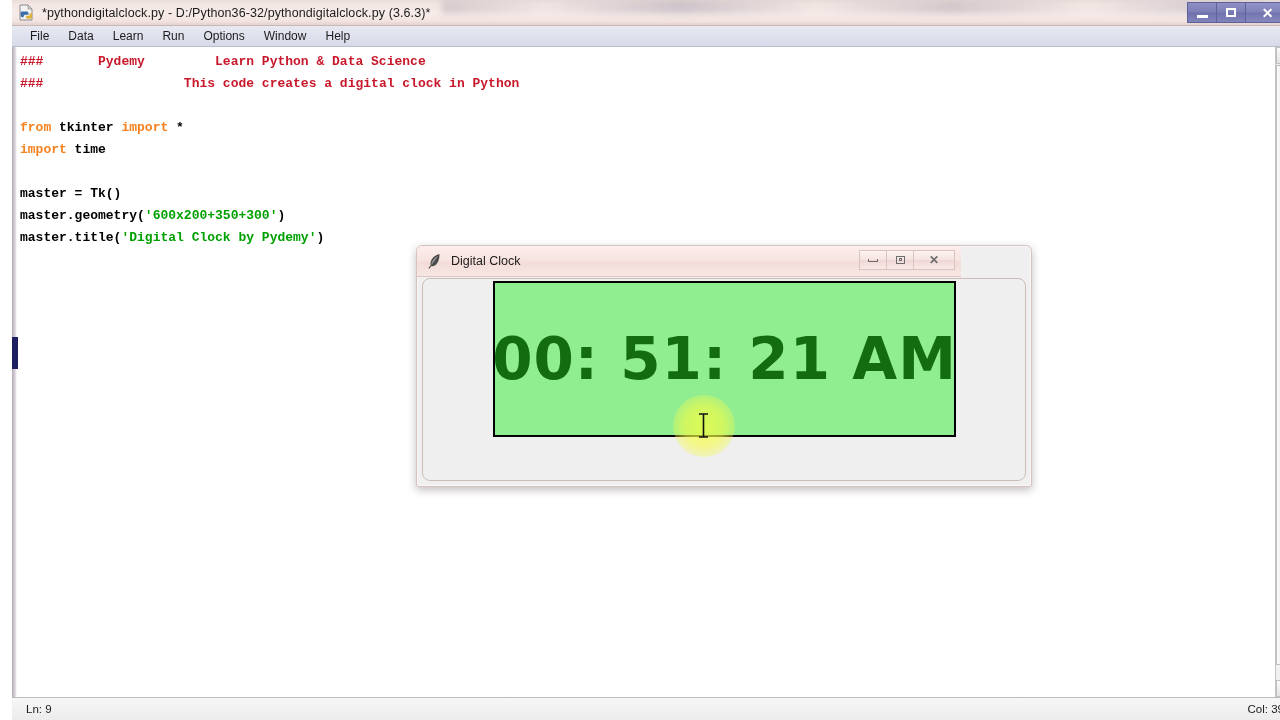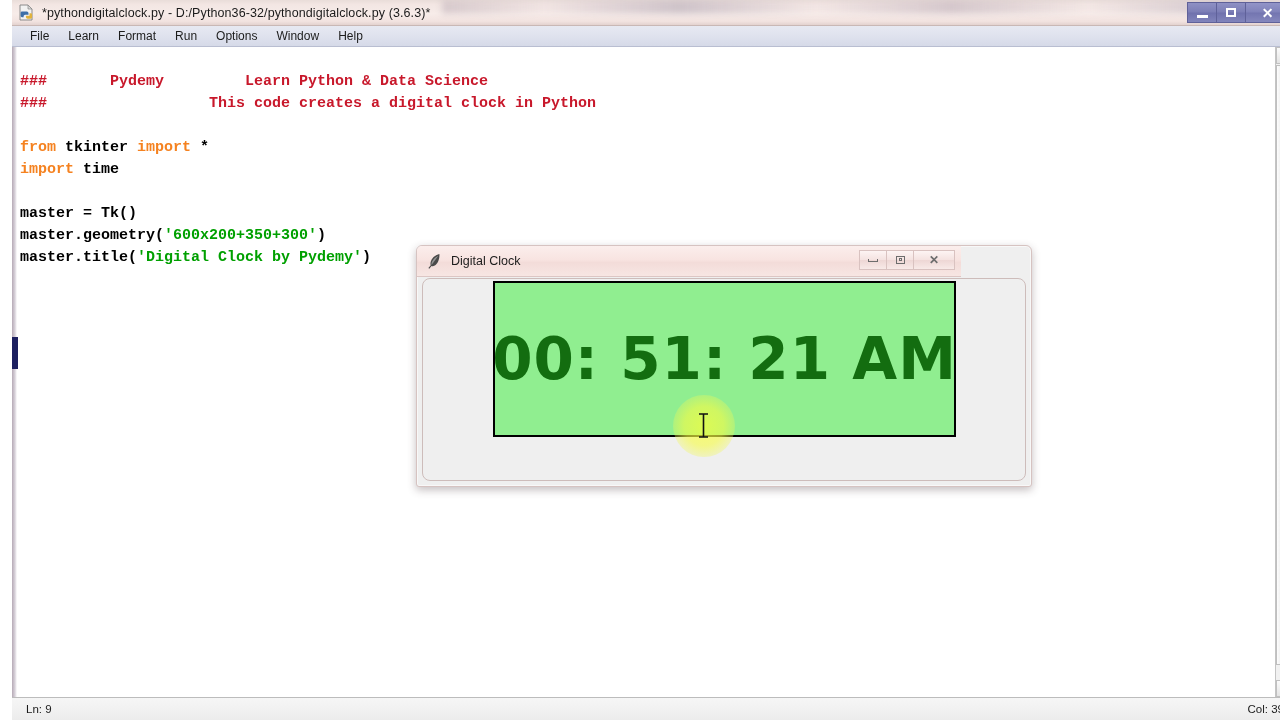--- a/index.html
+++ b/index.html
@@ -102,25 +102,24 @@
     background: linear-gradient(to right,#b6aab6,#d9d3db 60%, #ffffff 100%);
   }
   .edge-marker {
     position: absolute; left: 0; top: 290px;
     width: 6px; height: 32px;
     background: #1d2060;
   }
   .code {
     position: absolute; left: 8px; top: 4px;
     font-family: "Liberation Mono", "DejaVu Sans Mono", monospace;
-    font-size: 15px; font-weight: bold;
+    font-size: 13px; font-weight: bold;
     line-height: 22px;
     white-space: pre;
     color: #000000;
-    margin-top: 20px;
   }
   .cl { display: block; height: 22px; }
   .c-comment { color: #c8182b; }
   .c-kw      { color: #f58220; }
   .c-str     { color: #00a000; }
   .c-plain   { color: #000000; }
 
   
   .vscroll {
     position: absolute; right: 0; top: 47px;
@@ -252,22 +251,22 @@
             <span class="glyph-max"></span>
           </div>
         <div class="wbtn">
             <span class="glyph-close">✕</span>
           </div>
       </div>
     </div>
 
     <div class="menubar">
       <div class="menu-item">File</div>
+      <div class="menu-item">Data</div>
       <div class="menu-item">Learn</div>
-      <div class="menu-item">Format</div>
       <div class="menu-item">Run</div>
       <div class="menu-item">Options</div>
       <div class="menu-item">Window</div>
       <div class="menu-item">Help</div>
     </div>
 
     <div class="editor">
       <div class="edge-left"></div>
       <div class="edge-marker"></div>
       <div class="code" id="code-root"><span class="cl"><span class="c-comment">###</span><span class="c-plain">       </span><span class="c-comment">Pydemy</span><span class="c-plain">         </span><span class="c-comment">Learn Python &amp; Data Science</span></span><span class="cl"><span class="c-comment">###</span><span class="c-plain">                  </span><span class="c-comment">This code creates a digital clock in Python</span></span><span class="cl">&nbsp;</span><span class="cl"><span class="c-kw">from</span><span class="c-plain"> tkinter </span><span class="c-kw">import</span><span class="c-plain"> *</span></span><span class="cl"><span class="c-kw">import</span><span class="c-plain"> time</span></span><span class="cl">&nbsp;</span><span class="cl"><span class="c-plain">master = Tk()</span></span><span class="cl"><span class="c-plain">master.geometry(</span><span class="c-str">'600x200+350+300'</span><span class="c-plain">)</span></span><span class="cl"><span class="c-plain">master.title(</span><span class="c-str">'Digital Clock by Pydemy'</span><span class="c-plain">)</span></span></div>

